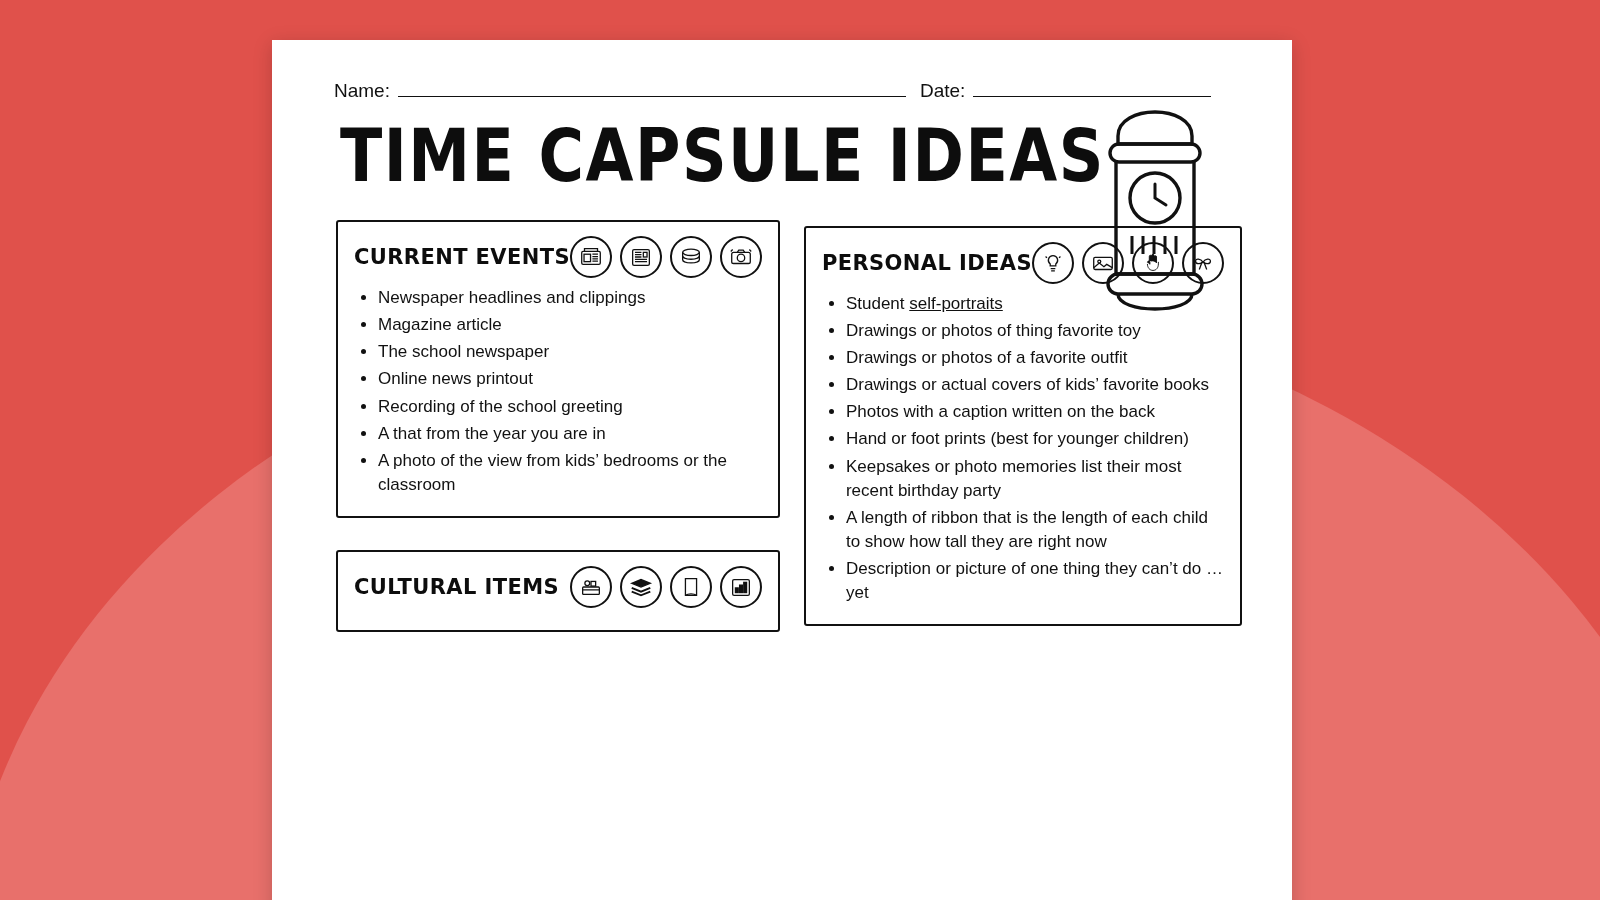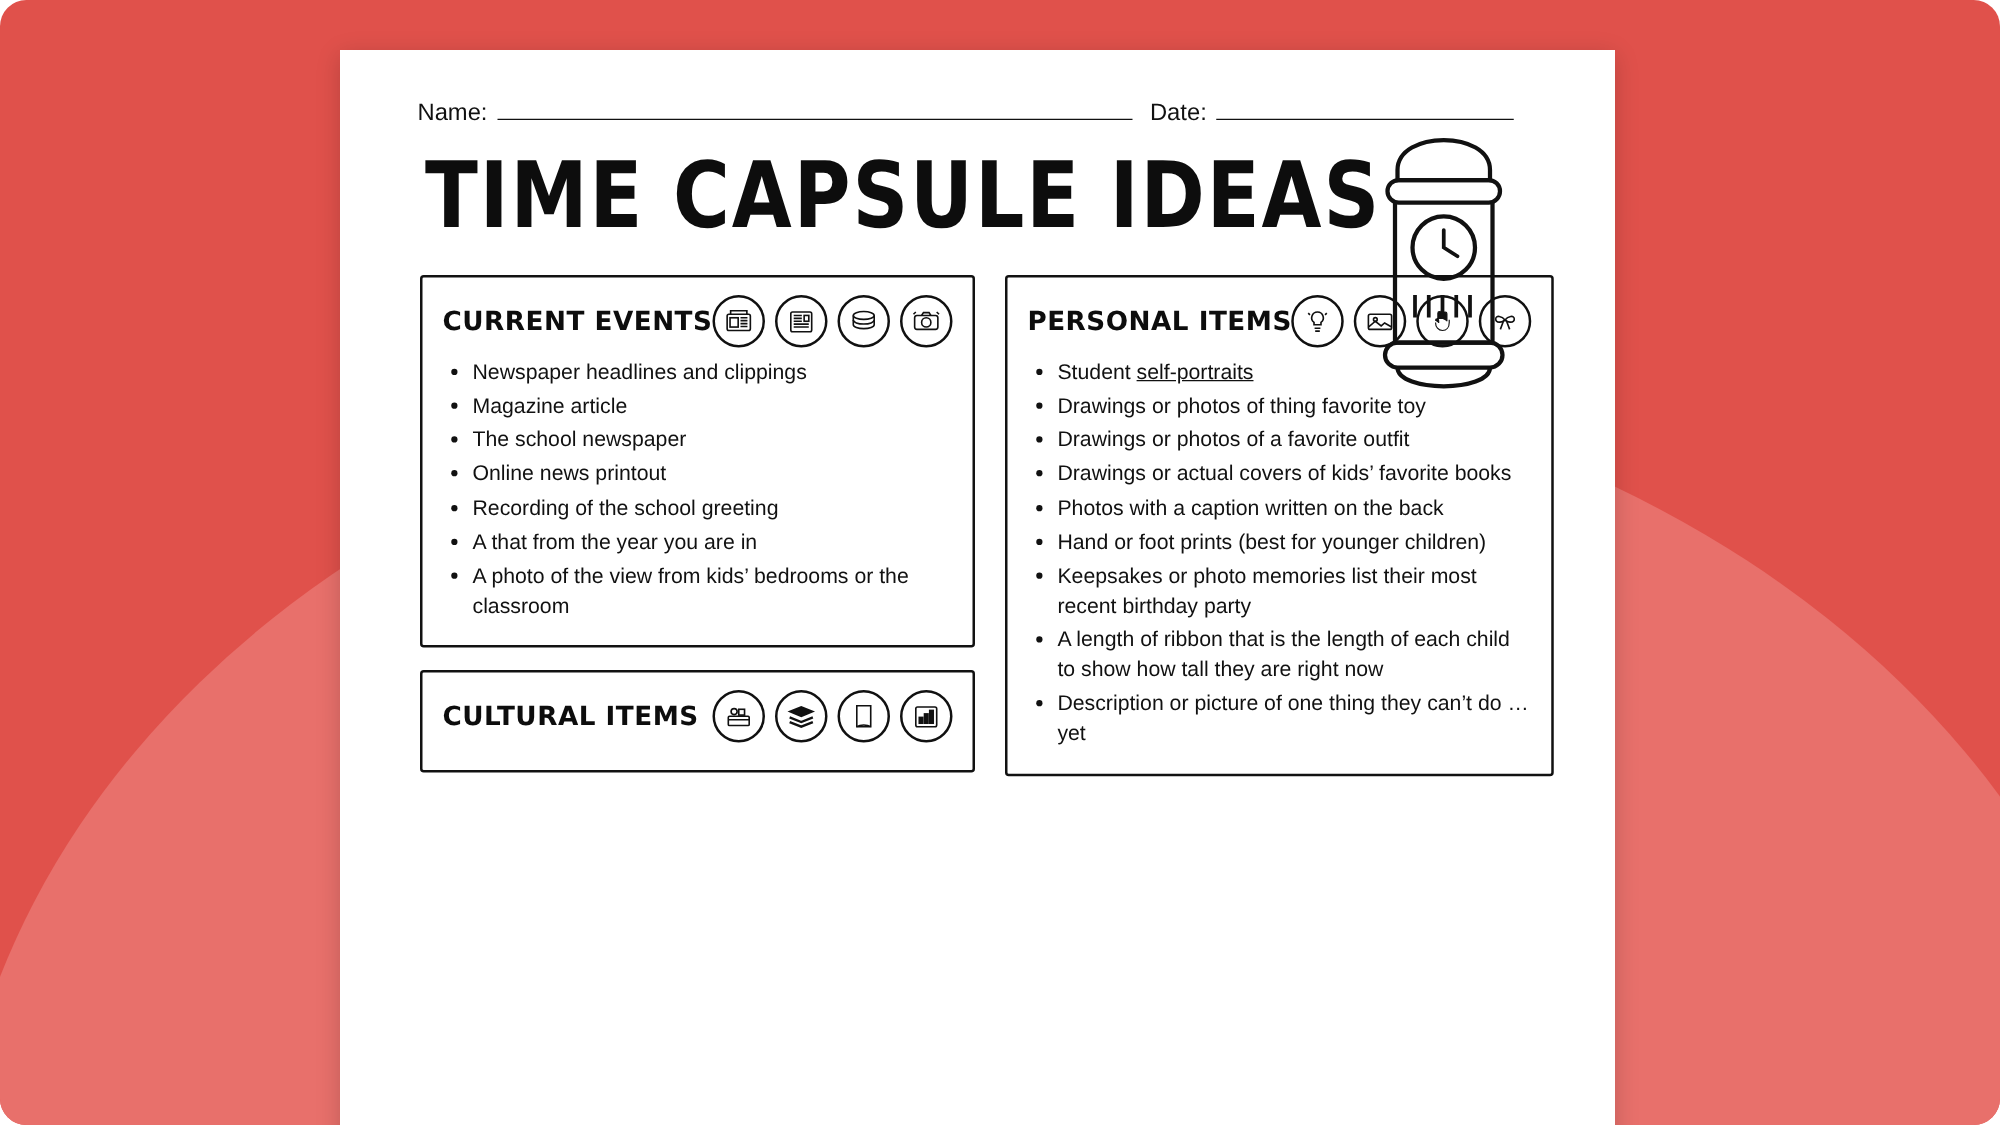--- a/index.html
+++ b/index.html
@@ -10,21 +10,20 @@
     overflow: hidden;
     font-family: "Liberation Sans", sans-serif;
   }
 
   .stage {
     position: relative;
     width: 1600px;
     height: 900px;
     background: #e0514b;
     overflow: hidden;
-    border-radius: 21px;
   }
 
   
   .bg-circle {
     position: absolute;
     left: -40px;
     top: 290px;
     width: 1760px;
     height: 1400px;
     border-radius: 50%;
@@ -99,21 +98,21 @@
     height: 230px;
   }
 
   
   .columns {
     display: flex;
     gap: 24px;
     margin-top: 38px;
     margin-left: 2px;
   }
-  .col { display: flex; flex-direction: column; gap: 18px; }
+  .col { display: flex; flex-direction: column; gap: 32px; justify-content: center; }
   .col.left { width: 448px; }
   .col.right { width: 448px; }
 
   .card {
     border: 2.2px solid #111;
     border-radius: 3px;
     padding: 14px 16px 16px 16px;
     box-sizing: border-box;
     background: #fff;
   }
@@ -283,21 +282,21 @@
               </div>
             </div>
           </div>
 
         </div>
 
         <div class="col right">
 
           <div class="card">
             <div class="card-head">
-              <div class="card-title">PERSONAL ITEMS</div>
+              <div class="card-title">PERSONAL IDEAS</div>
               <div class="icon-row">
                 <span class="icon-circle">
                   <svg viewBox="0 0 28 28" width="26" height="26" fill="none" stroke="#111" stroke-width="1.4">
                     <path d="M14 6a5 5 0 00-3 9v2h6v-2a5 5 0 00-3-9z"></path>
                     <path d="M11.5 20h5M12 22.5h4"></path>
                     <path d="M6 7l1.5 1.5M22 7l-1.5 1.5"></path>
                   </svg>
                 </span>
                 <span class="icon-circle">
                   <svg viewBox="0 0 28 28" width="26" height="26" fill="none" stroke="#111" stroke-width="1.4">

